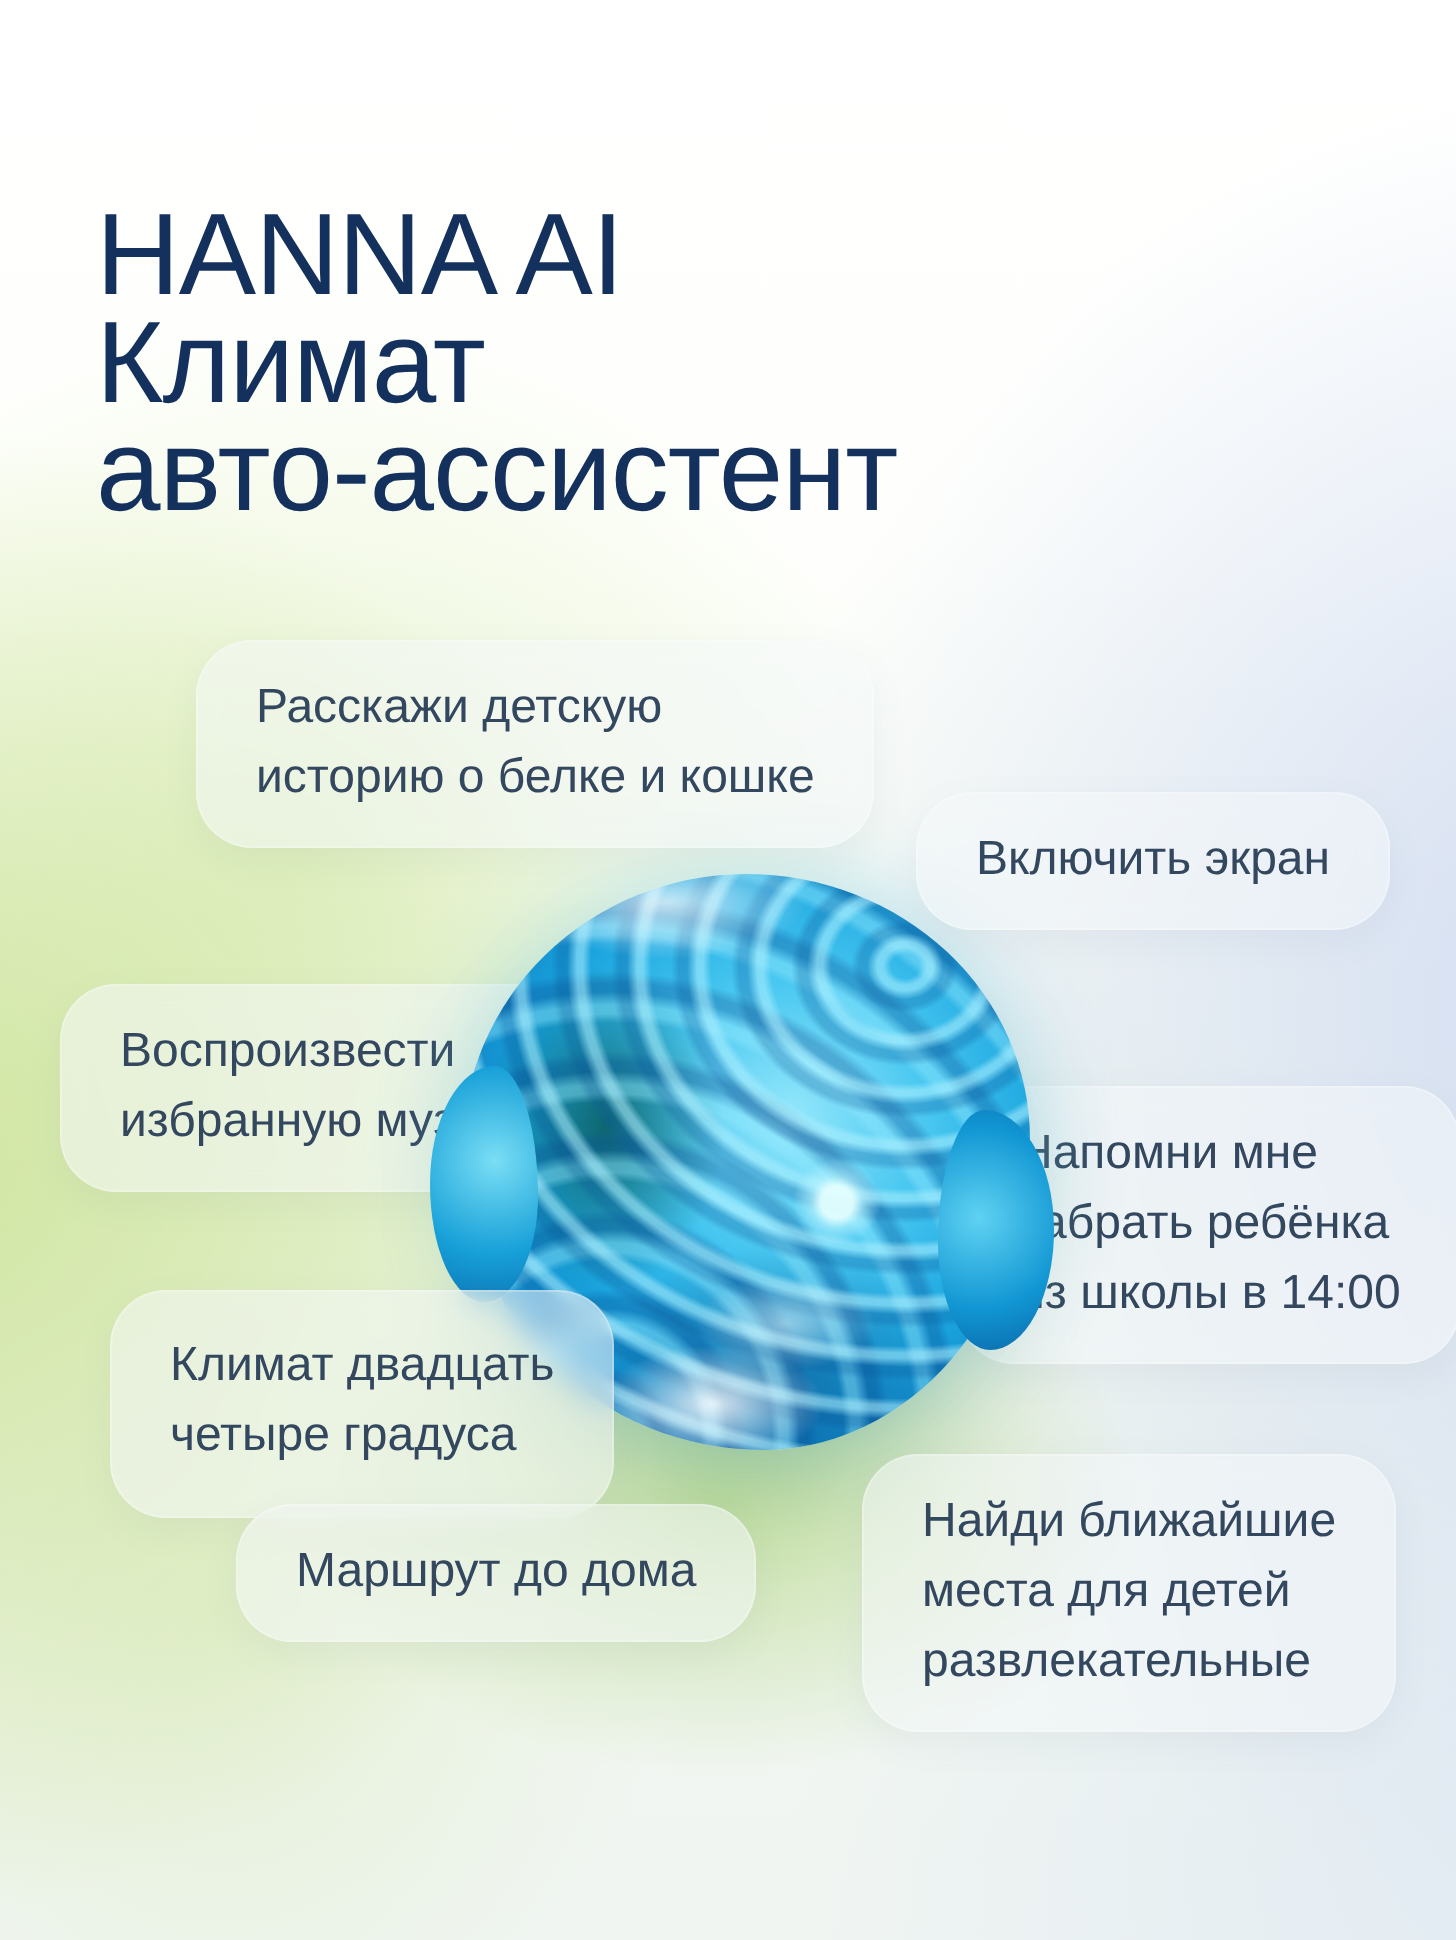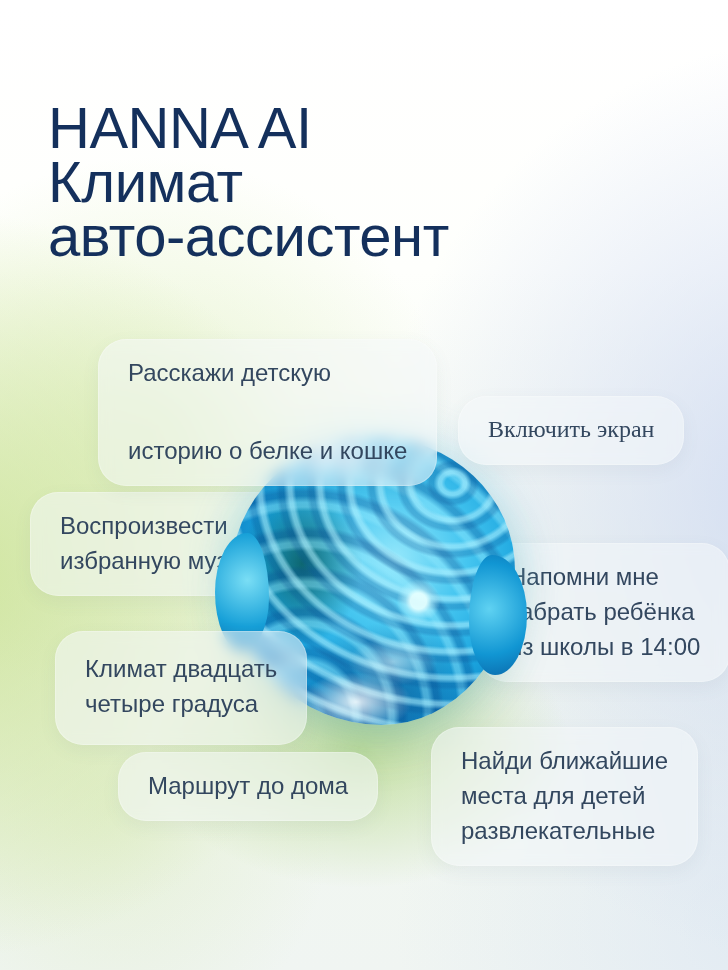--- a/index.html
+++ b/index.html
@@ -54,25 +54,25 @@
 
   
   .bubble{
     position:absolute;display:flex;flex-direction:column;z-index:3;
     padding:16px 30px 18px;border-radius:28px;white-space:nowrap;
     background:rgba(244,248,250,.55);
     backdrop-filter:blur(7px);-webkit-backdrop-filter:blur(7px);
     box-shadow:0 6px 18px rgba(90,110,130,.07), inset 0 0 0 1px rgba(255,255,255,.25);
     color:#33475f;font-size:24px;line-height:35px;
   }
-  .b1{left:98px;top:339px;gap:43px;}
-  .b2{left:458px;top:396px;font-family:Liberation Serif, serif;}
+  .b1{left:98px;top:320px;}
+  .b2{left:458px;top:396px;}
   .b3{left:30px;top:492px;z-index:1;}
   .b4{left:479px;top:543px;z-index:1;}
-  .b5{left:55px;top:631px;padding-top:20px;padding-bottom:24px;}
+  .b5{left:55px;top:645px;padding-top:20px;padding-bottom:24px;}
   .b6{left:118px;top:752px;justify-content:flex-end;}
   .b7{left:431px;top:727px;justify-content:space-between;}
   .line{display:block;}
 </style>
 </head>
 <body>
 
 <div class="page">
 
   <header class="title">

